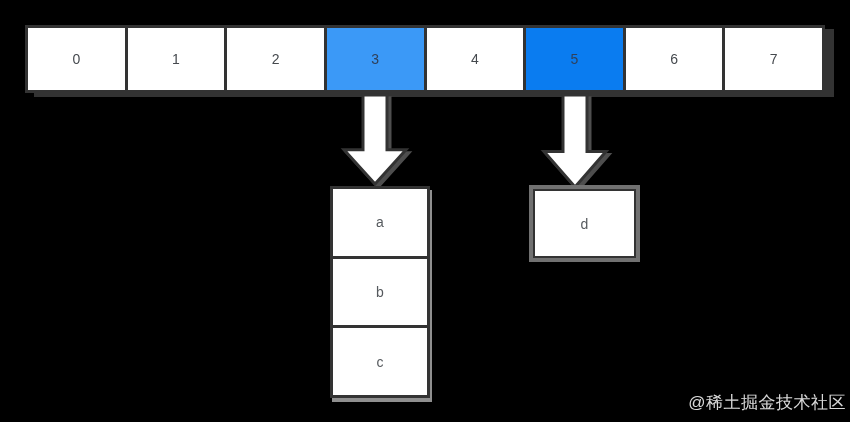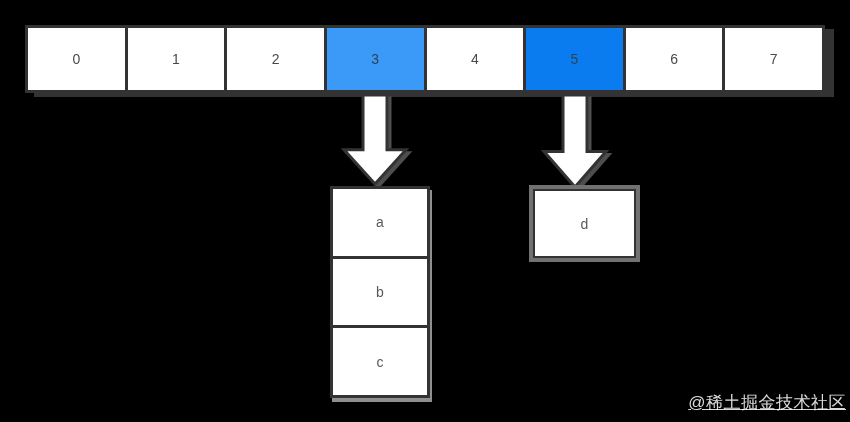--- a/index.html
+++ b/index.html
@@ -90,21 +90,20 @@
   }
 
   
   .watermark {
     position: absolute;
     right: 4px; bottom: 8px;
     font-size: 17px;
     color: rgba(255,255,255,0.85);
     letter-spacing: 0.5px;
     white-space: nowrap;
-    text-decoration: underline;
   }
 </style>
 </head>
 <body>
 
 <div class="bucket-array">
   <div class="array-cell" style="background: rgb(255, 255, 255);">
     <span>0</span>
   </div>
   <div class="array-cell" style="background: rgb(255, 255, 255);">

